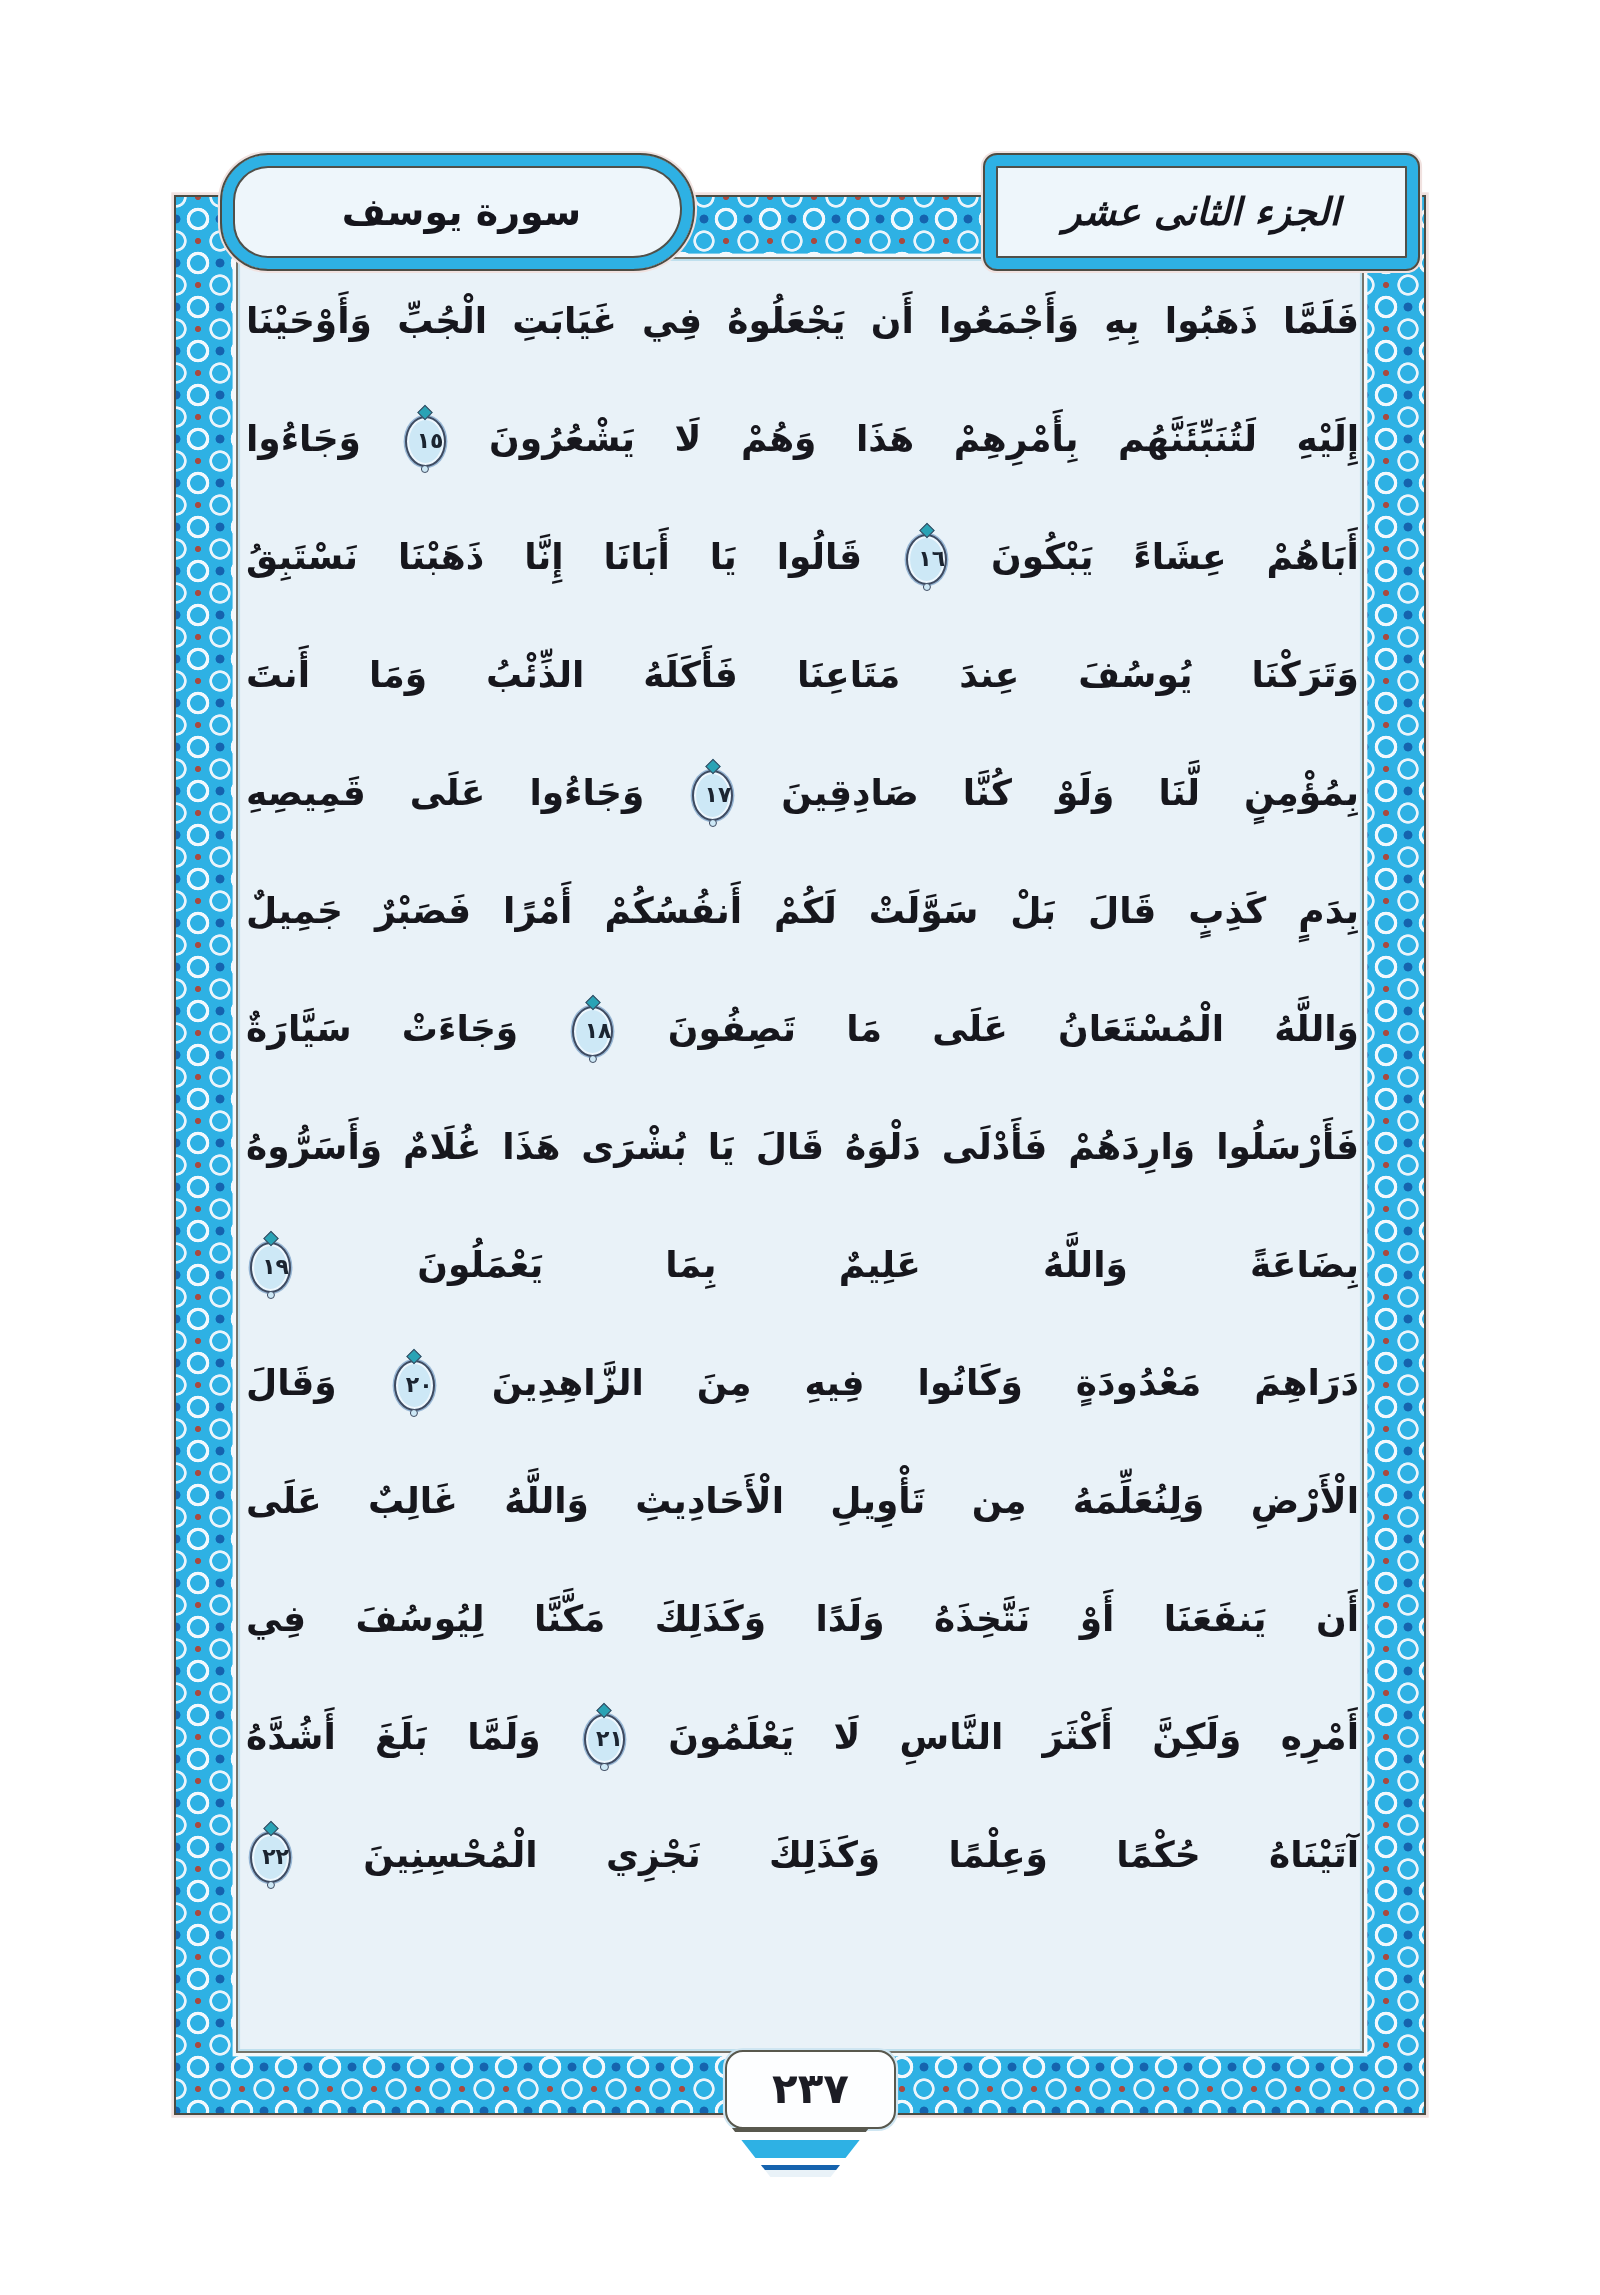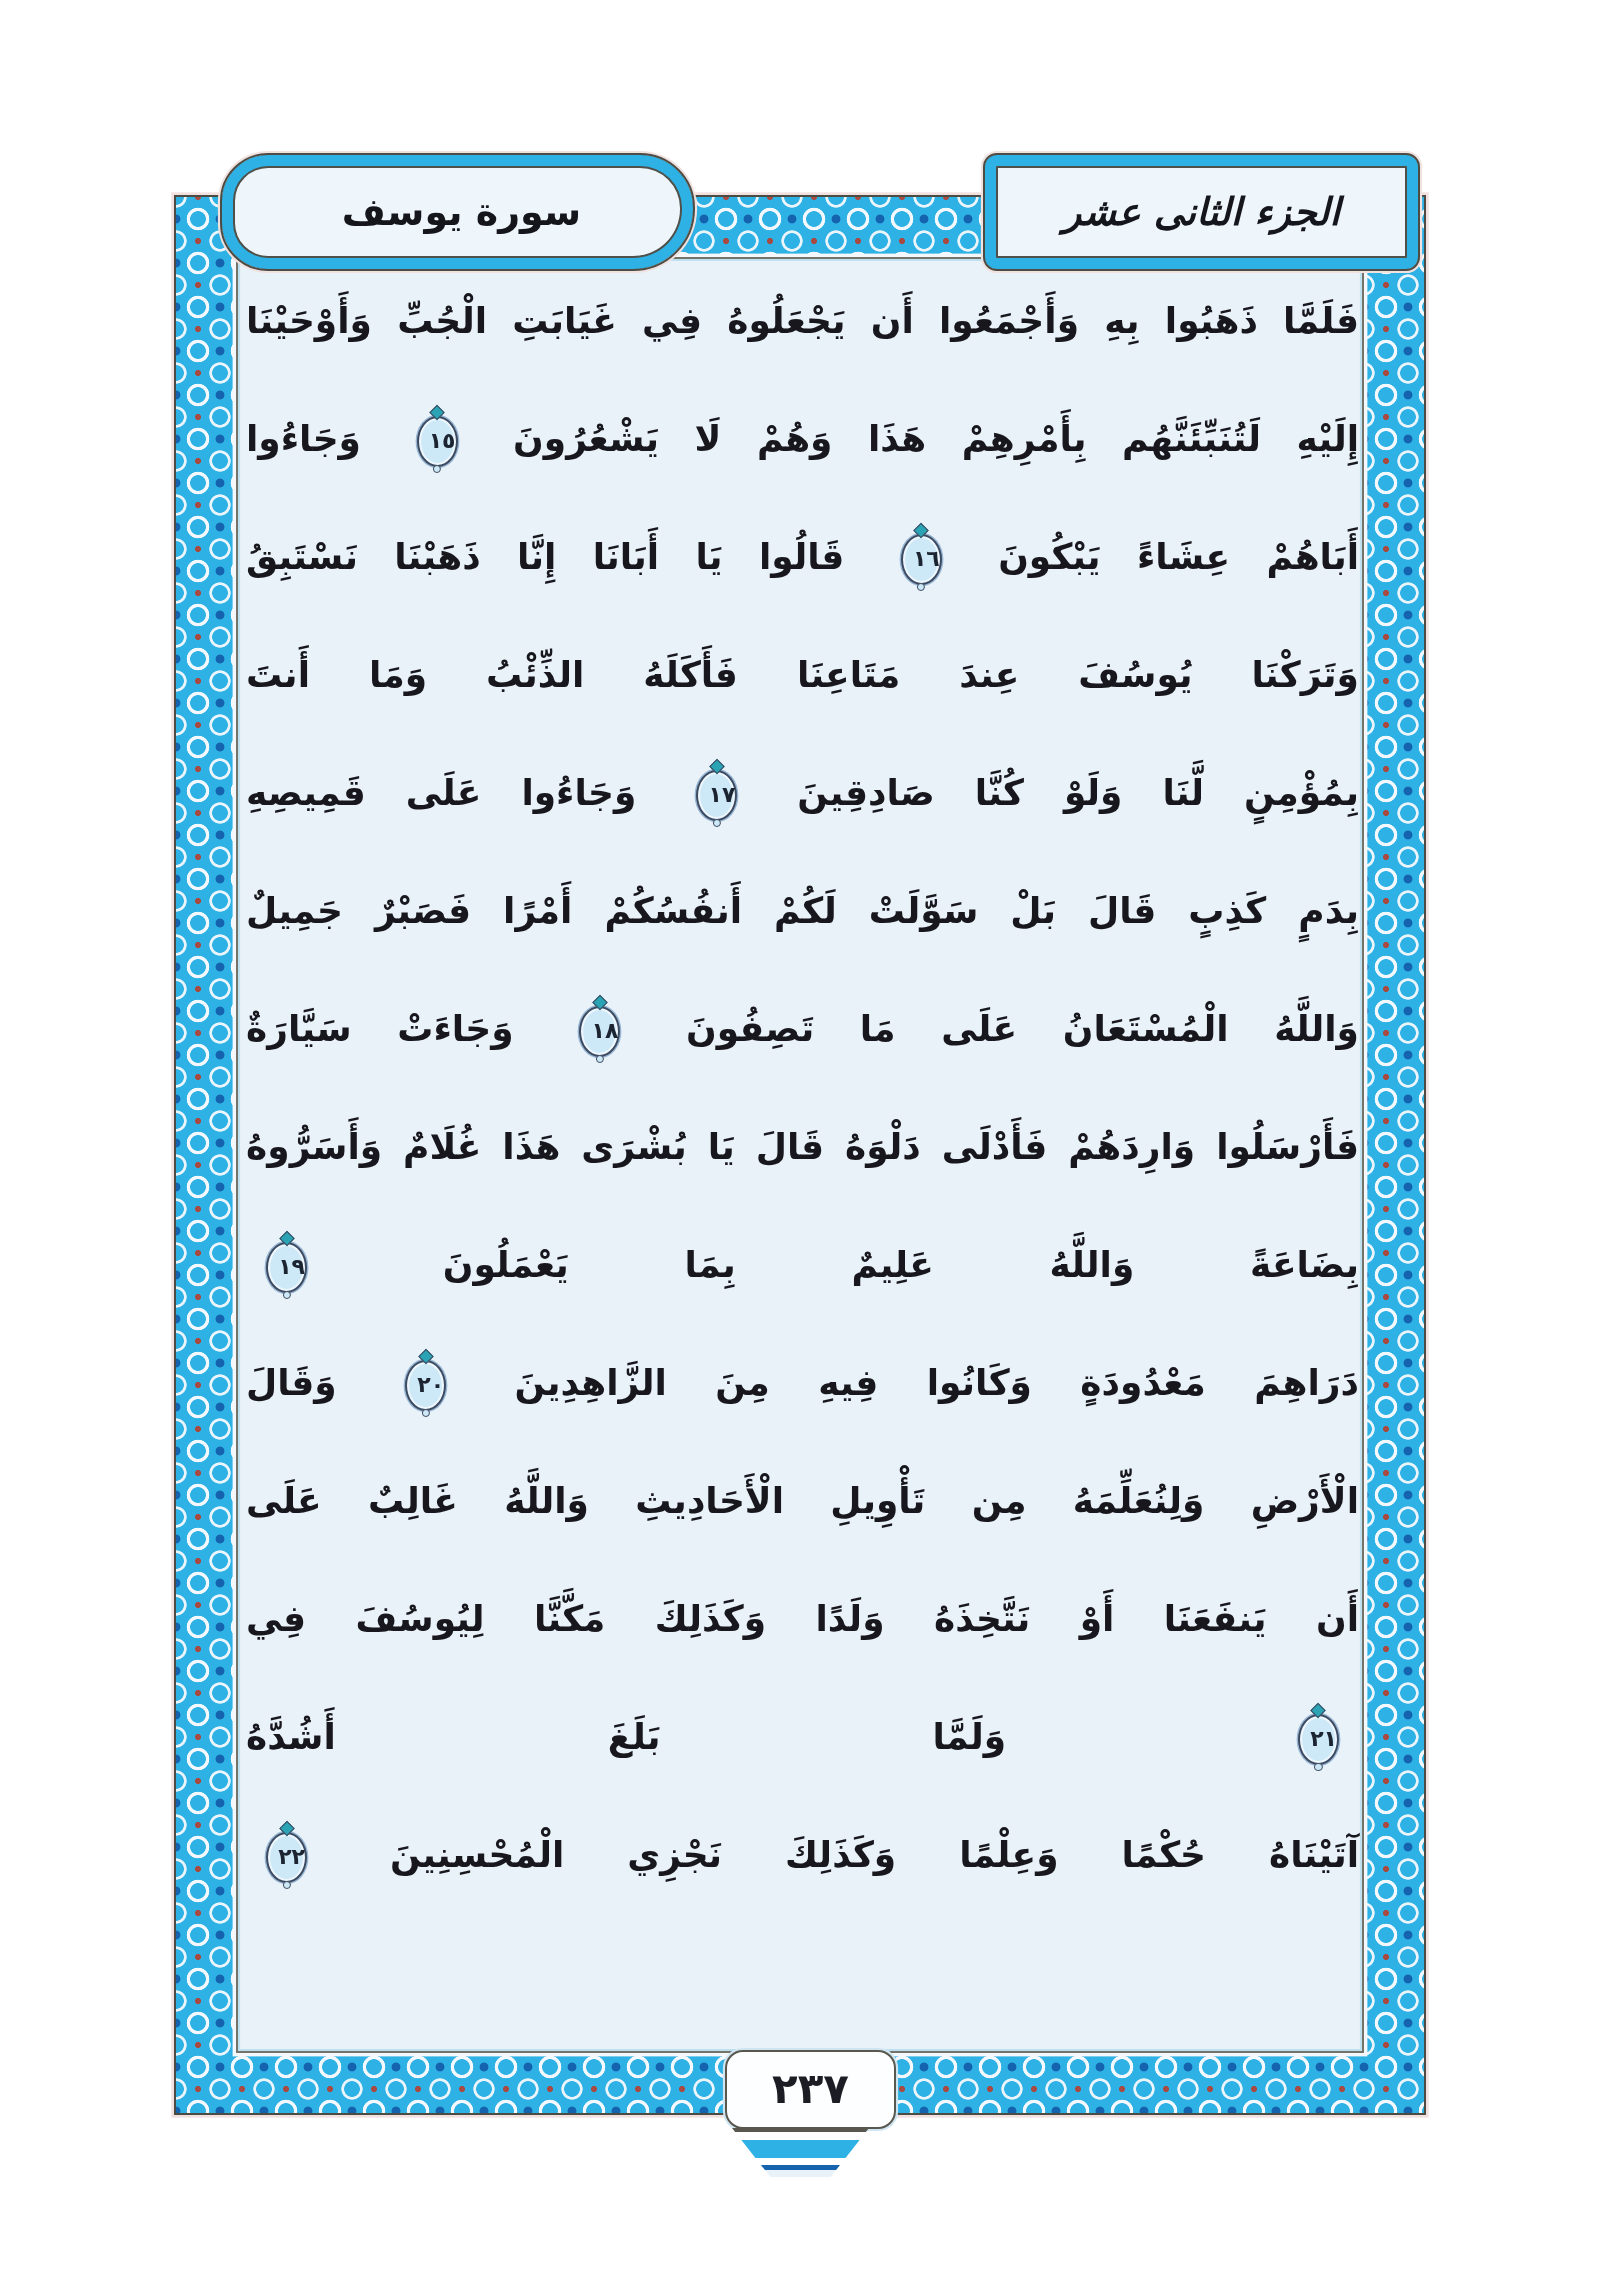--- a/index.html
+++ b/index.html
@@ -65,21 +65,21 @@
     white-space:nowrap;
     font-size:36px; font-weight:700; color:#17171d;
     overflow:visible;
   }
   .qtext { display:inline; }
 
   
   .vmark {
     display:inline-block; position:relative;
     width:41px; height:51px; vertical-align:middle;
-    margin:0 20px;
+    margin:0 4px;
     background:#cde8f6;
     border:2.1px solid #3e4a60; border-radius:50%;
     box-sizing:border-box;
     box-shadow:0 0 0 1.4px #97b6d4, inset 0 0 0 2.1px #eef7fd;
     text-align:center;
   }
   .vmark::before {
     content:""; position:absolute; left:50%; top:-11px;
     width:9px; height:9px; background:#2aa3b5;
     border:1.4px solid #3e4a60;
@@ -137,21 +137,21 @@
       <div class="qline"><span class="qtext">أَبَاهُمْ عِشَاءً يَبْكُونَ</span> <span class="vmark"><span class="vnum">١٦</span></span> <span class="qtext">قَالُوا يَا أَبَانَا إِنَّا ذَهَبْنَا نَسْتَبِقُ</span> </div>
       <div class="qline"><span class="qtext">وَتَرَكْنَا يُوسُفَ عِندَ مَتَاعِنَا فَأَكَلَهُ الذِّئْبُ وَمَا أَنتَ</span> </div>
       <div class="qline"><span class="qtext">بِمُؤْمِنٍ لَّنَا وَلَوْ كُنَّا صَادِقِينَ</span> <span class="vmark"><span class="vnum">١٧</span></span> <span class="qtext">وَجَاءُوا عَلَى قَمِيصِهِ</span> </div>
       <div class="qline"><span class="qtext">بِدَمٍ كَذِبٍ قَالَ بَلْ سَوَّلَتْ لَكُمْ أَنفُسُكُمْ أَمْرًا فَصَبْرٌ جَمِيلٌ</span> </div>
       <div class="qline"><span class="qtext">وَاللَّهُ الْمُسْتَعَانُ عَلَى مَا تَصِفُونَ</span> <span class="vmark"><span class="vnum">١٨</span></span> <span class="qtext">وَجَاءَتْ سَيَّارَةٌ</span> </div>
       <div class="qline"><span class="qtext">فَأَرْسَلُوا وَارِدَهُمْ فَأَدْلَى دَلْوَهُ قَالَ يَا بُشْرَى هَذَا غُلَامٌ وَأَسَرُّوهُ</span> </div>
       <div class="qline"><span class="qtext">بِضَاعَةً وَاللَّهُ عَلِيمٌ بِمَا يَعْمَلُونَ</span> <span class="vmark"><span class="vnum">١٩</span></span>  </div>
       <div class="qline"><span class="qtext">دَرَاهِمَ مَعْدُودَةٍ وَكَانُوا فِيهِ مِنَ الزَّاهِدِينَ</span> <span class="vmark"><span class="vnum">٢٠</span></span> <span class="qtext">وَقَالَ</span> </div>
       <div class="qline"><span class="qtext">الْأَرْضِ وَلِنُعَلِّمَهُ مِن تَأْوِيلِ الْأَحَادِيثِ وَاللَّهُ غَالِبٌ عَلَى</span> </div>
       <div class="qline"><span class="qtext">أَن يَنفَعَنَا أَوْ نَتَّخِذَهُ وَلَدًا وَكَذَلِكَ مَكَّنَّا لِيُوسُفَ فِي</span> </div>
-      <div class="qline"> <span class="vmark"><span class="vnum">٢١</span></span> <span class="qtext">وَلَمَّا بَلَغَ أَشُدَّهُ</span> </div>
+      <div class="qline"><span class="qtext">أَمْرِهِ وَلَكِنَّ أَكْثَرَ النَّاسِ لَا يَعْلَمُونَ</span> <span class="vmark"><span class="vnum">٢١</span></span> <span class="qtext">وَلَمَّا بَلَغَ أَشُدَّهُ</span> </div>
       <div class="qline"><span class="qtext">آتَيْنَاهُ حُكْمًا وَعِلْمًا وَكَذَلِكَ نَجْزِي الْمُحْسِنِينَ</span> <span class="vmark"><span class="vnum">٢٢</span></span> </div>
     </div>
 
   <div class="pagenum-tab">
     <div class="pagenum-pill">٢٣٧</div>
     <div class="pagenum-tail"></div>
   </div>
 
 </div>
 

